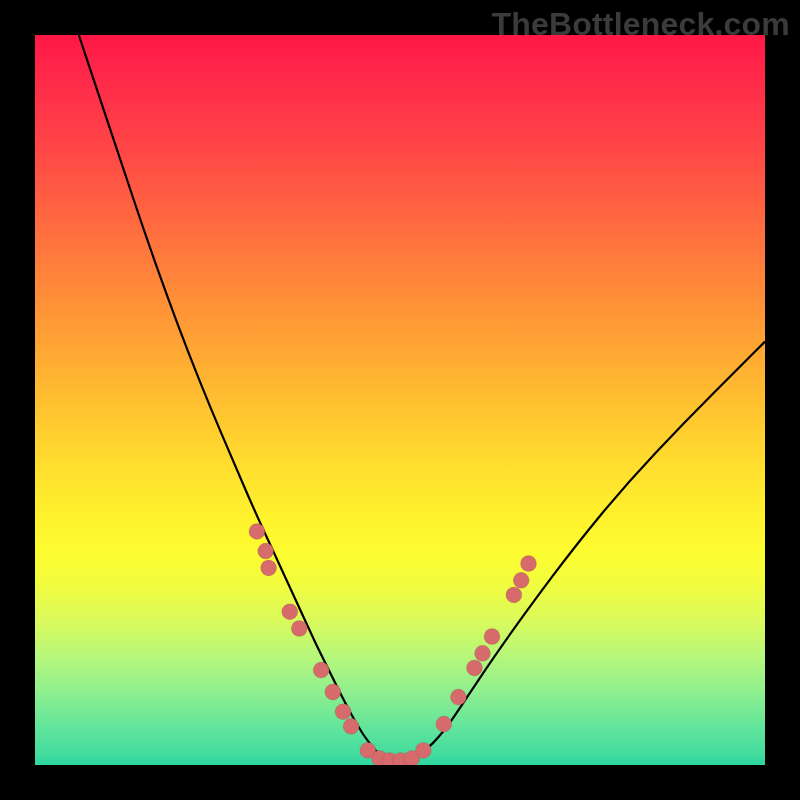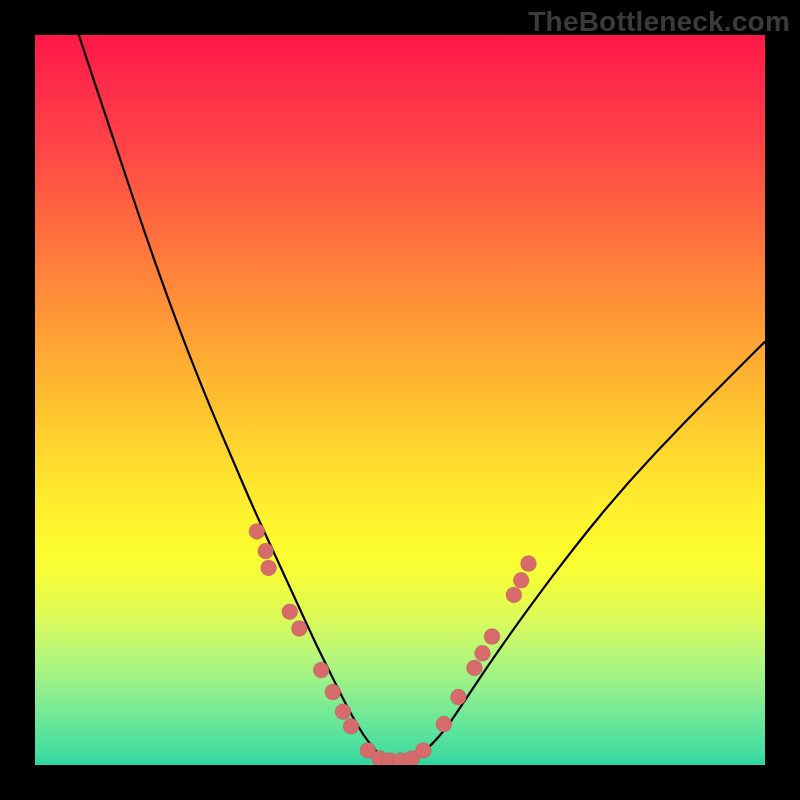--- a/index.html
+++ b/index.html
@@ -15,21 +15,21 @@
     position: relative;
     width: 800px;
     height: 800px;
     background: #000;
   }
   .watermark {
     position: absolute;
     top: 6px;
     right: 10px;
     color: #3b3b3b;
-    font-size: 28px;
+    font-size: 32px;
     font-weight: 600;
     letter-spacing: 0.2px;
     z-index: 10;
     pointer-events: none;
   }
   .plot {
     position: absolute;
     left: 35px;
     top: 35px;
     width: 730px;

